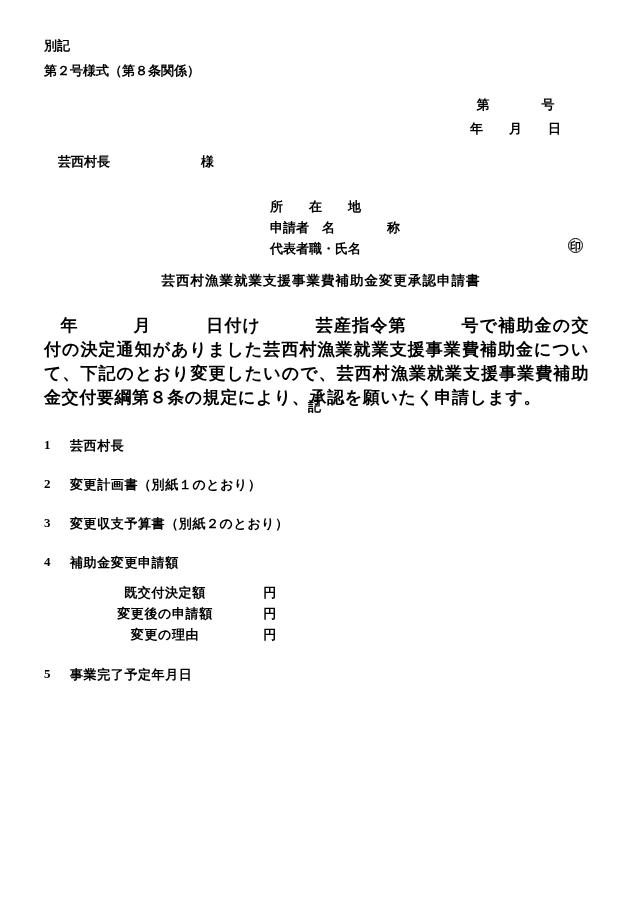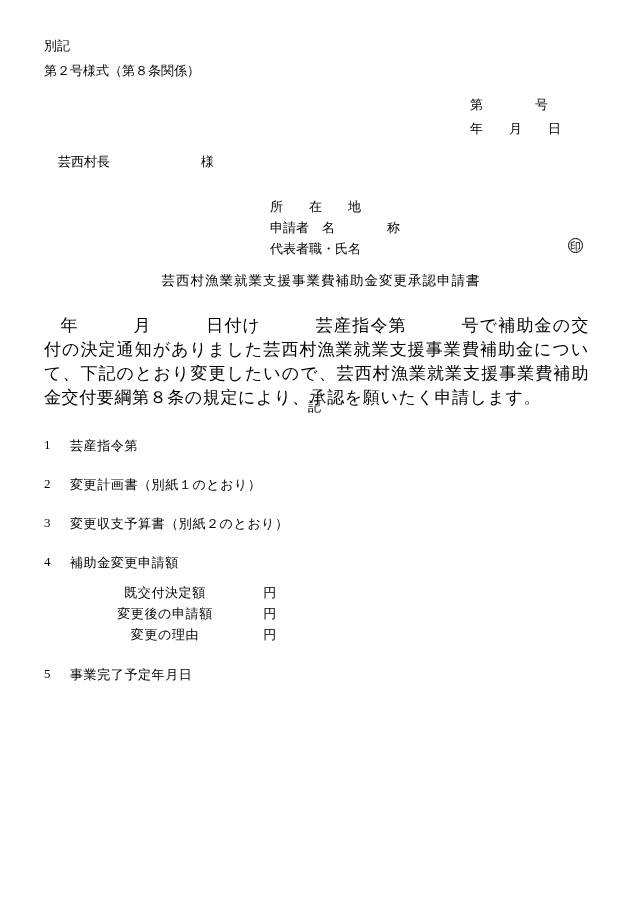--- a/index.html
+++ b/index.html
@@ -14,36 +14,38 @@
     color: #000000;
     position: relative;
     overflow: hidden;
   }
   .page {
     position: relative;
     width: 630px;
     height: 707px;
     box-sizing: border-box;
     padding: 0;
+    font-weight: bold;
   }
   .header-block {
     position: absolute;
     left: 44px;
     top: 33px;
     font-size: 13px;
     line-height: 25px;
     white-space: pre;
   }
   .num-block {
     position: absolute;
     left: 470px;
     top: 93px;
     font-size: 13px;
     line-height: 24px;
     white-space: pre;
+    text-align: center;
   }
   .addressee {
     position: absolute;
     left: 58px;
     top: 153px;
     font-size: 13px;
     white-space: pre;
   }
   .applicant-block {
     position: absolute;
@@ -158,21 +160,21 @@
   <div class="doc-title">芸西村漁業就業支援事業費補助金変更承認申請書</div>
 
   <div class="body-para"><span class="indent"></span><span>年　　　月　　　日付け　　　芸産指令第　　　号で補助金の交付の決定通知がありました芸西村漁業就業支援事業費補助金について、下記のとおり変更したいので、芸西村漁業就業支援事業費補助金交付要綱第８条の規定により、承認を願いたく申請します。</span></div>
 
   <div class="ki">記</div>
 
   <div class="items">
 
     <div class="item">
       <span class="no">1</span>
-      <span>芸産指令第</span>
+      <span>芸西村長</span>
     </div>
 
     <div class="item">
       <span class="no">2</span>
       <span>変更計画書（別紙１のとおり）</span>
     </div>
 
     <div class="item">
       <span class="no">3</span>
       <span>変更収支予算書（別紙２のとおり）</span>

